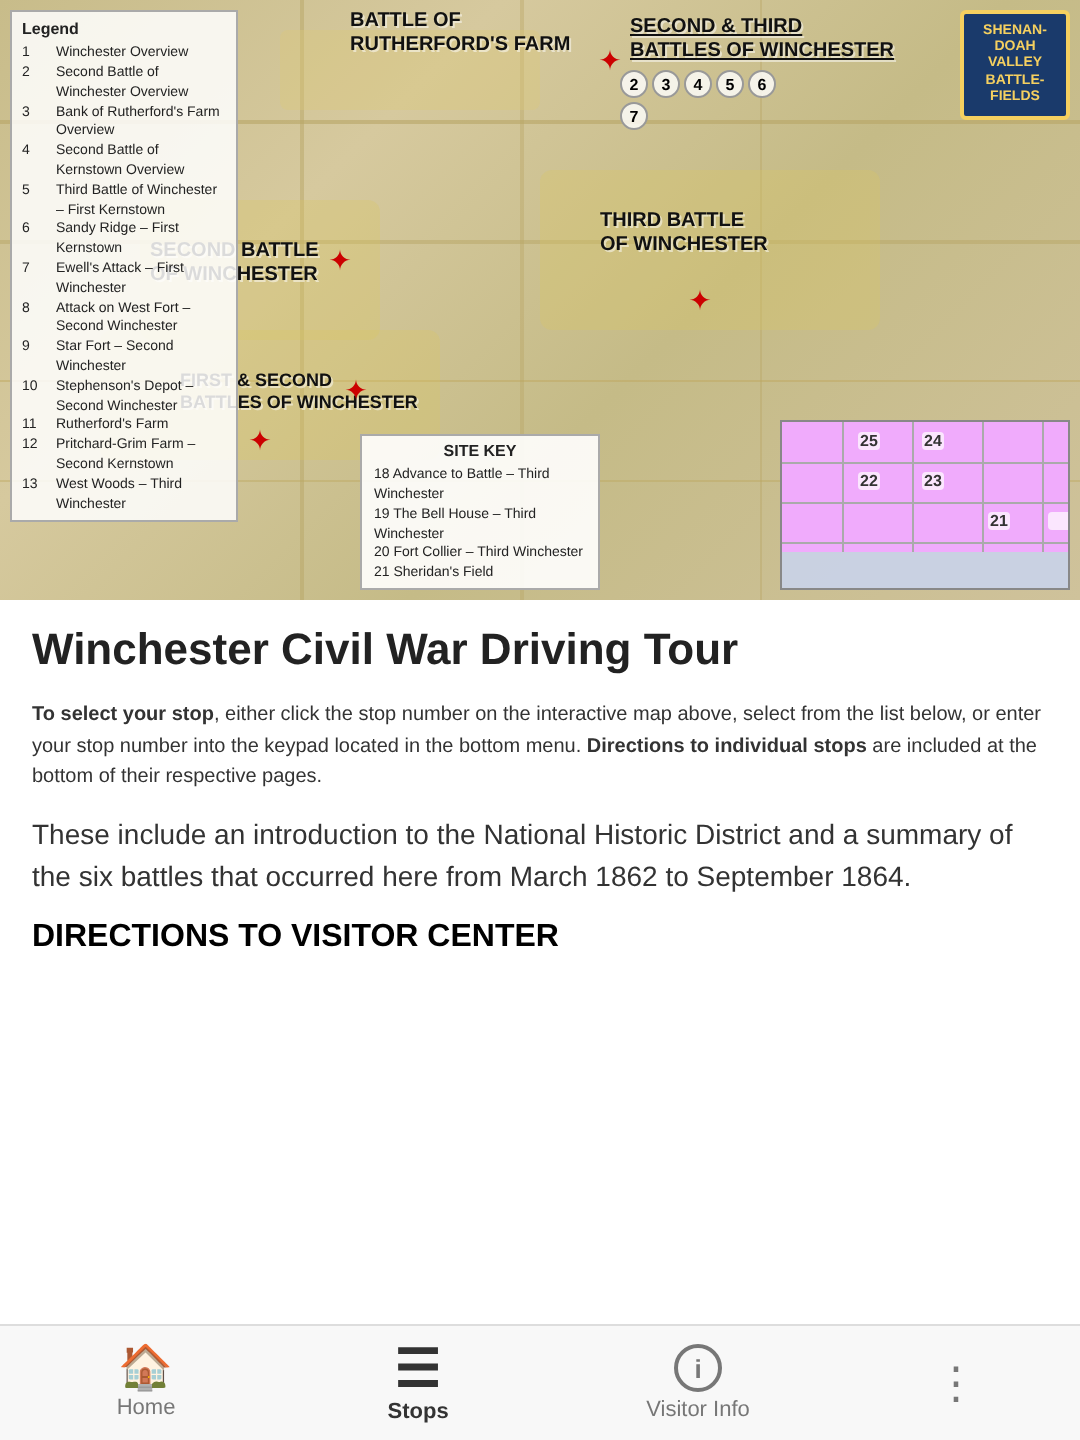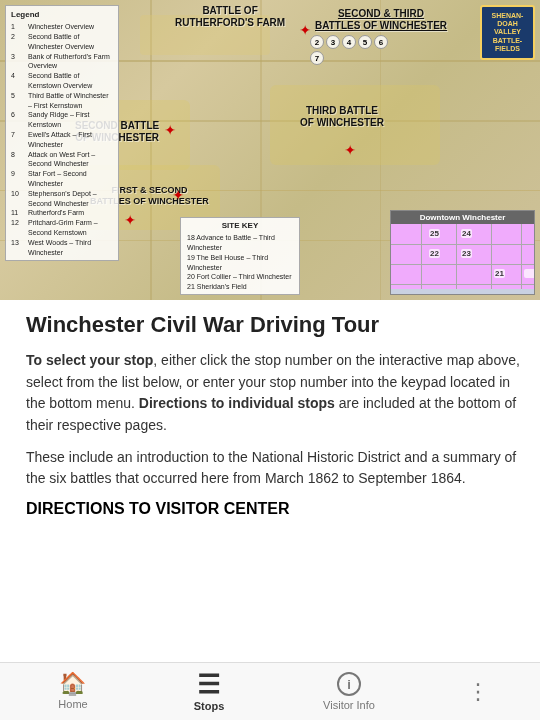--- a/index.html
+++ b/index.html
@@ -30,21 +30,21 @@
       position: relative;
       background: linear-gradient(135deg, #c8bc8a 0%, #d6c99e 30%, #c5bb87 60%, #cfc29b 100%);
     }
 
     
     .map-label {
       position: absolute;
       font-size: 9px;
       font-weight: bold;
       color: #333;
-      text-align: center;
+      text-align: left;
       line-height: 1.2;
     }
 
     .map-label.battle {
       color: #111;
       font-size: 10px;
       font-weight: bold;
       text-shadow: 1px 1px 0 rgba(255,255,255,0.5);
     }
 
@@ -142,32 +142,32 @@
       border: 2px solid #f5d060;
       border-radius: 3px;
       line-height: 1.2;
       padding: 2px;
     }
 
     
     .content-area {
       flex: 1;
       overflow-y: auto;
-      padding: 12px 15px 8px 26px;
+      padding: 12px 15px 8px 16px;
     }
 
     .page-title {
       font-size: 22px;
       font-weight: bold;
       color: #222;
       margin-bottom: 12px;
     }
 
     .intro-text {
-      font-size: 14px;
+      font-size: 10px;
       color: #333;
       line-height: 1.55;
       margin-bottom: 10px;
     }
 
     .intro-text strong {
       font-weight: bold;
     }
 
     .highlight-box {
@@ -378,21 +378,20 @@
 
     <div class="site-key">
       <div class="site-key-title">SITE KEY</div>
       <div>18  Advance to Battle – Third Winchester</div>
       <div>19  The Bell House – Third Winchester</div>
       <div>20  Fort Collier – Third Winchester</div>
       <div>21  Sheridan's Field</div>
     </div>
 
     <div class="downtown-inset">
-      <div class="downtown-title">Downtown Winchester</div>
       <div class="downtown-body">
 
         <div class="dt-grid-h" style="top:20px;"></div>
         <div class="dt-grid-h" style="top:40px;"></div>
         <div class="dt-grid-h" style="top:60px;"></div>
         <div class="dt-grid-v" style="left:30px;"></div>
         <div class="dt-grid-v" style="left:65px;"></div>
         <div class="dt-grid-v" style="left:100px;"></div>
         <div class="dt-grid-v" style="left:130px;"></div>
 

